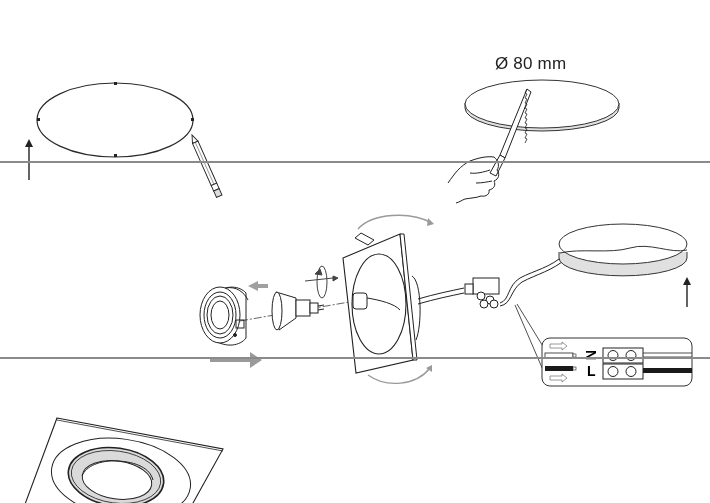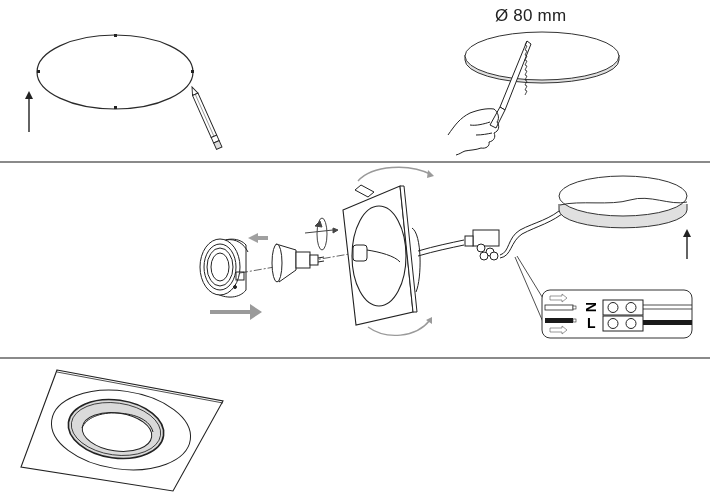--- a/index.html
+++ b/index.html
@@ -1,18 +1,18 @@
 <!DOCTYPE html>
 <html><head>
 <meta charset="utf-8">
 <style>
   html, body { margin: 0; padding: 0; background: #ffffff; }
   body { width: 710px; height: 503px; position: relative; overflow: hidden;
          font-family: "Liberation Sans", sans-serif; }
-  .panel { position: absolute; left: 0; width: 710px; }
+  .panel { position: absolute; left: 0; width: 710px; margin-top: 48px; }
   .divider { position: absolute; left: 0; width: 710px; height: 2px; background: #8a8a8a; }
   svg { position: absolute; left: 0; top: 0; }
   .dim-label { position: absolute; font-size: 17px; color: #222; letter-spacing: 0.2px; }
   .lbl { font-family: "Liberation Sans", sans-serif; font-weight: bold; }
 </style>
 </head>
 <body>
 
 <div class="panel" style="top:0;height:160px;">
   <svg width="710" height="160" viewBox="0 0 710 160">

